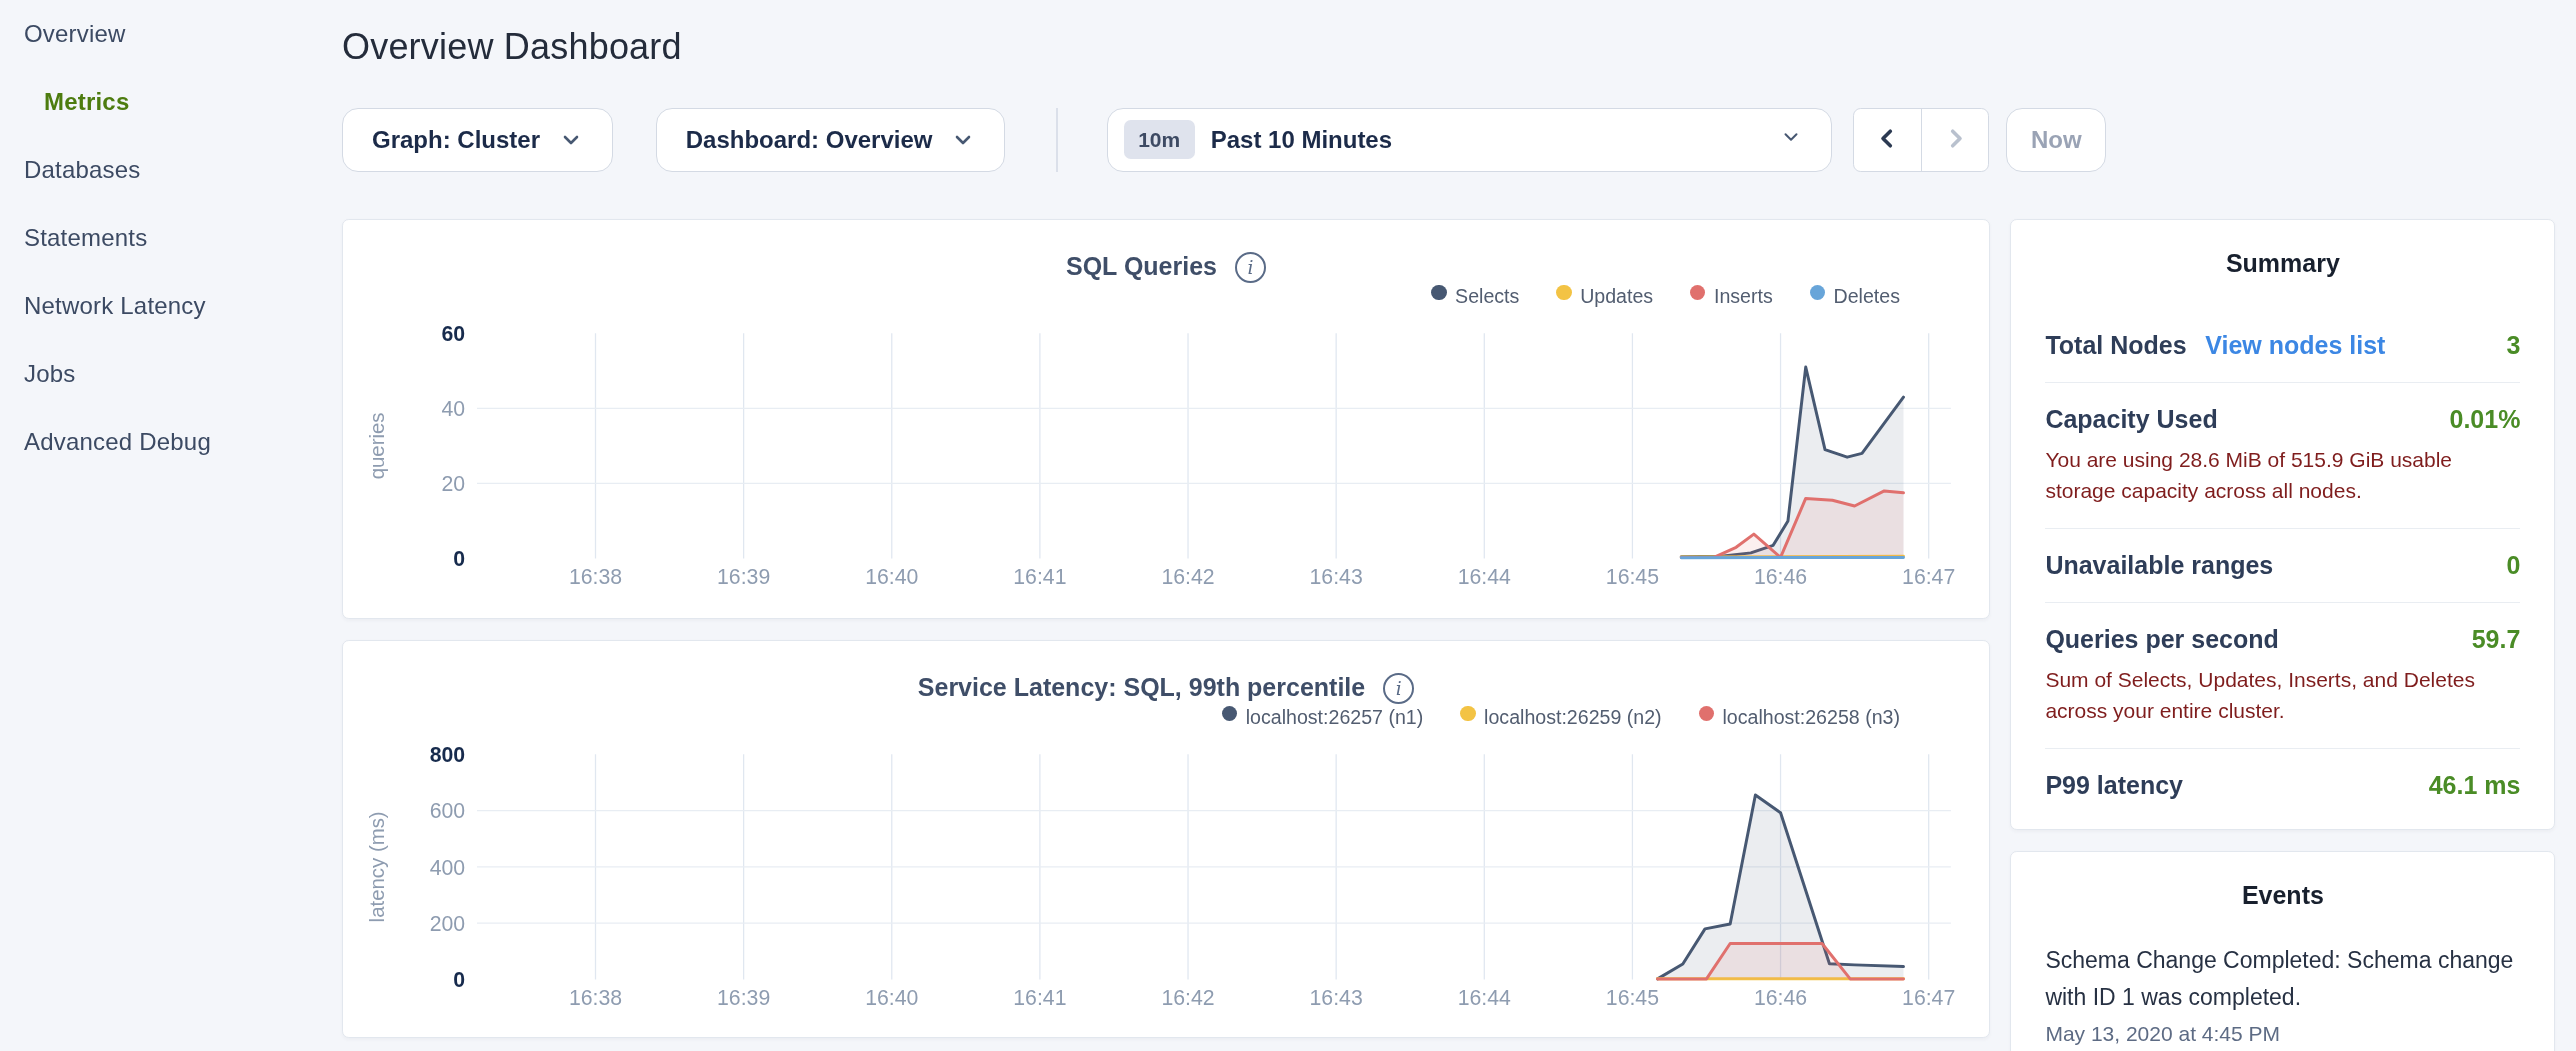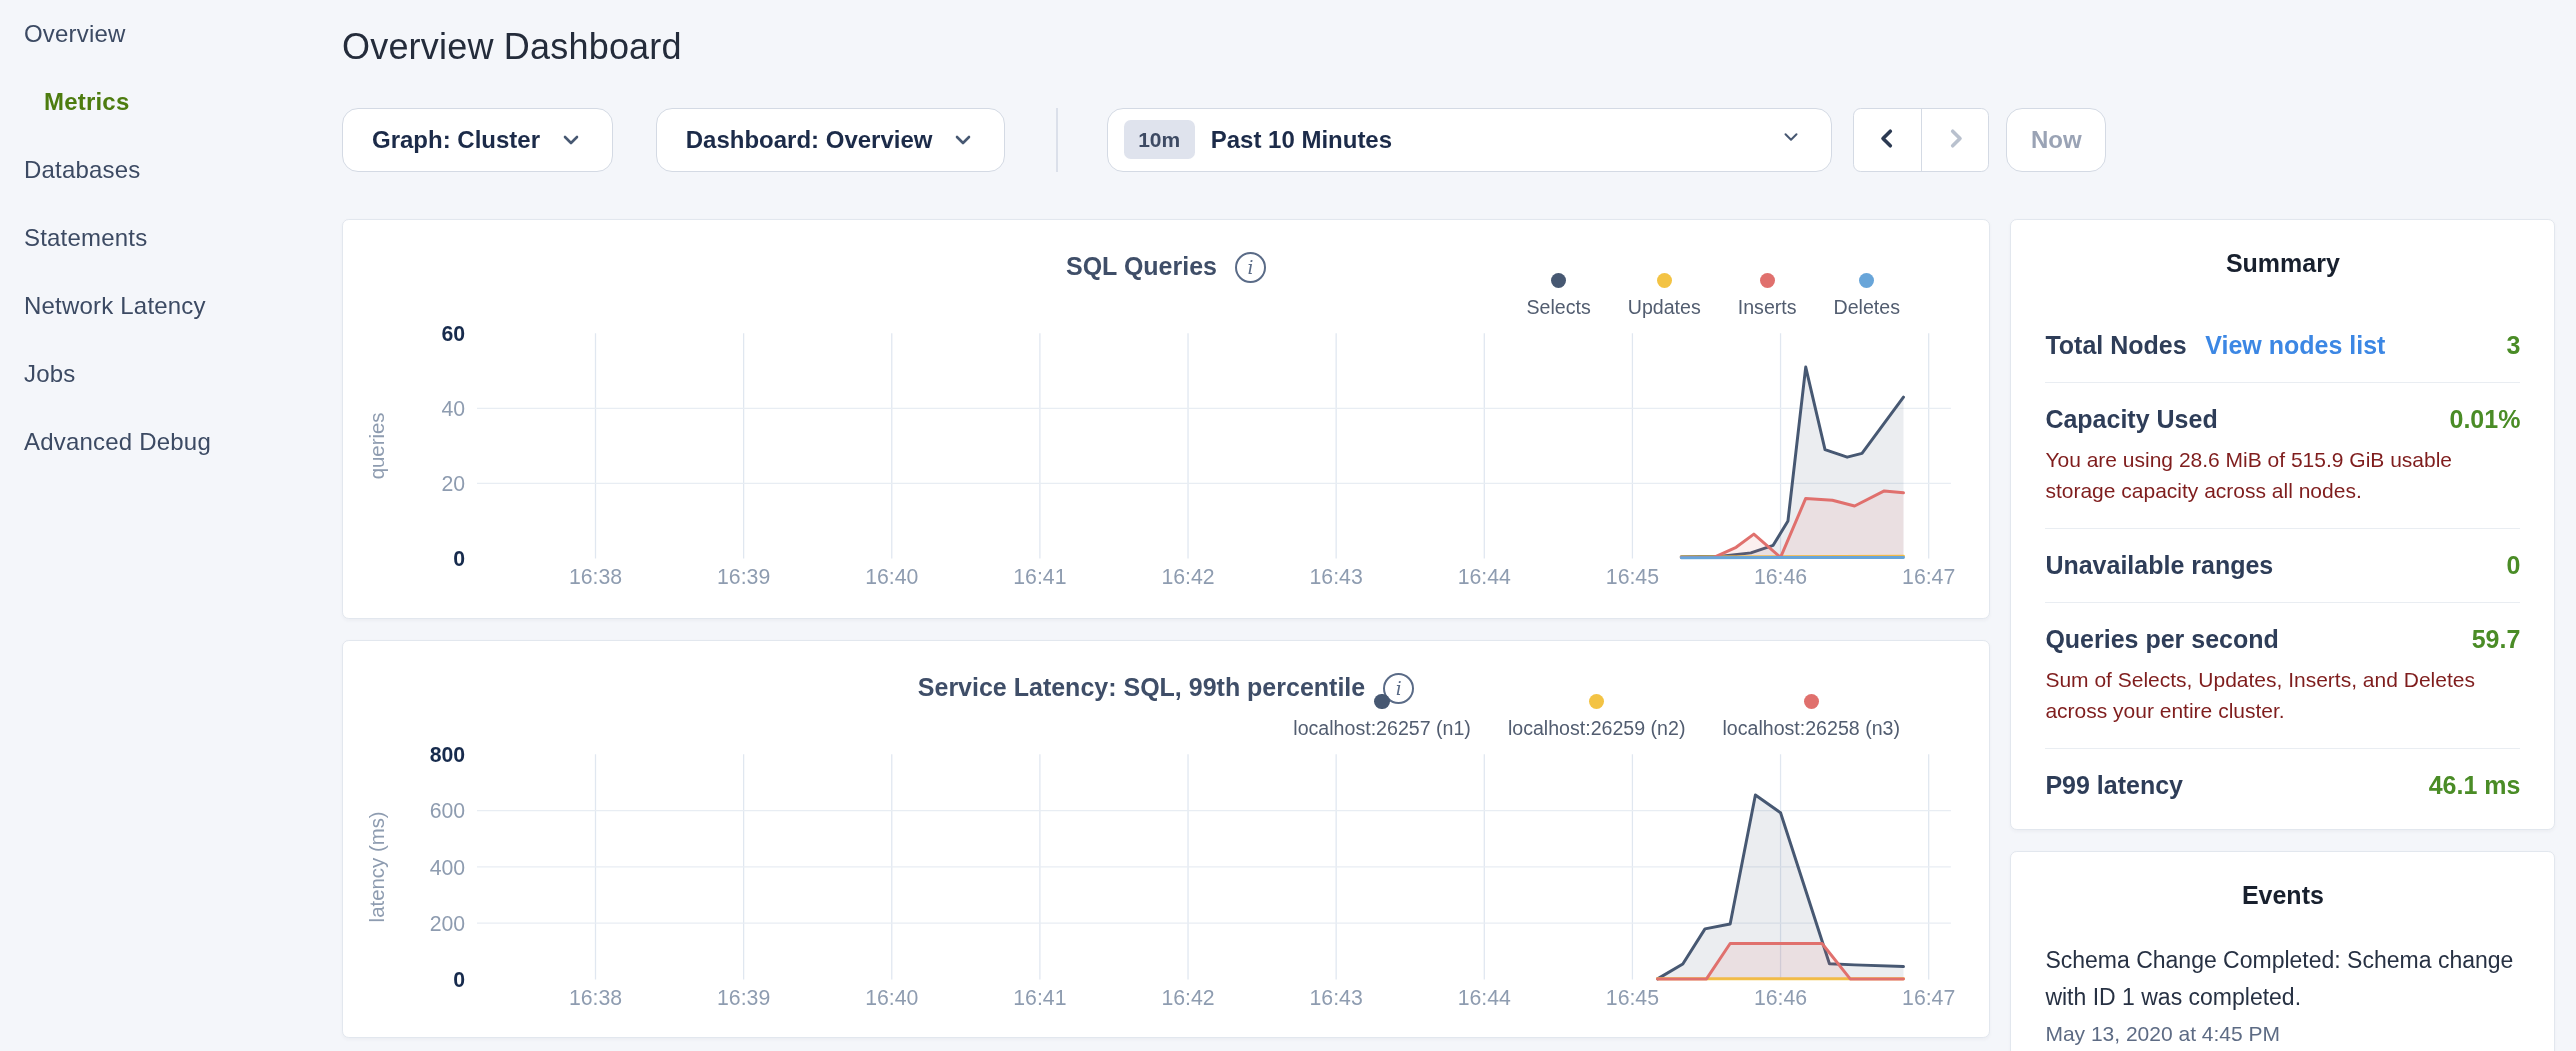--- a/index.html
+++ b/index.html
@@ -42,21 +42,21 @@
   .card { background:#fff; border:1.7px solid #e2e7ee; border-radius:6.8px;
     box-shadow:0 1.7px 3.4px rgba(40,55,80,.04); }
   .chart-card { width:1648px; height:400px; overflow:hidden; }
   .chart-title-row { height:61px; display:flex; align-items:flex-end; justify-content:center; gap:18px; }
   .chart-title { font-size:25px; font-weight:700; color:#3f4e68; }
   .info-icon { width:31px; height:31px; border:2.1px solid #5a6b87; border-radius:50%;
     color:#5a6b87; font-size:18.7px; display:flex; align-items:center; justify-content:center;
     font-family:"DejaVu Serif",serif; font-style:italic; cursor:pointer; margin-bottom:-2.6px; }
   .chart-legend { height:31px; display:flex; justify-content:flex-end; align-items:center;
     gap:37px; padding-right:89px; }
-  .legend-item { display:flex; align-items:center; gap:8.5px; cursor:pointer;flex-direction:column; }
+  .legend-item { display:flex; align-items:flex-start; gap:8.5px; cursor:pointer; }
   .legend-dot { width:15.3px; height:15.3px; border-radius:50%; }
   .legend-label { font-size:19.6px; color:#525d70; }
   .chart-svg-wrap { width:100%; }
 
   
   .right-col { width:545px; flex:0 0 545px; display:flex; flex-direction:column; gap:21px; }
   .summary-card { height:611px; padding:29px 34px; overflow:hidden; }
   .panel-title { text-align:center; font-size:25px; font-weight:700; color:#18202e; }
   .summary-rows { margin-top:31px; }
   .summary-row { padding:22px 0; }

